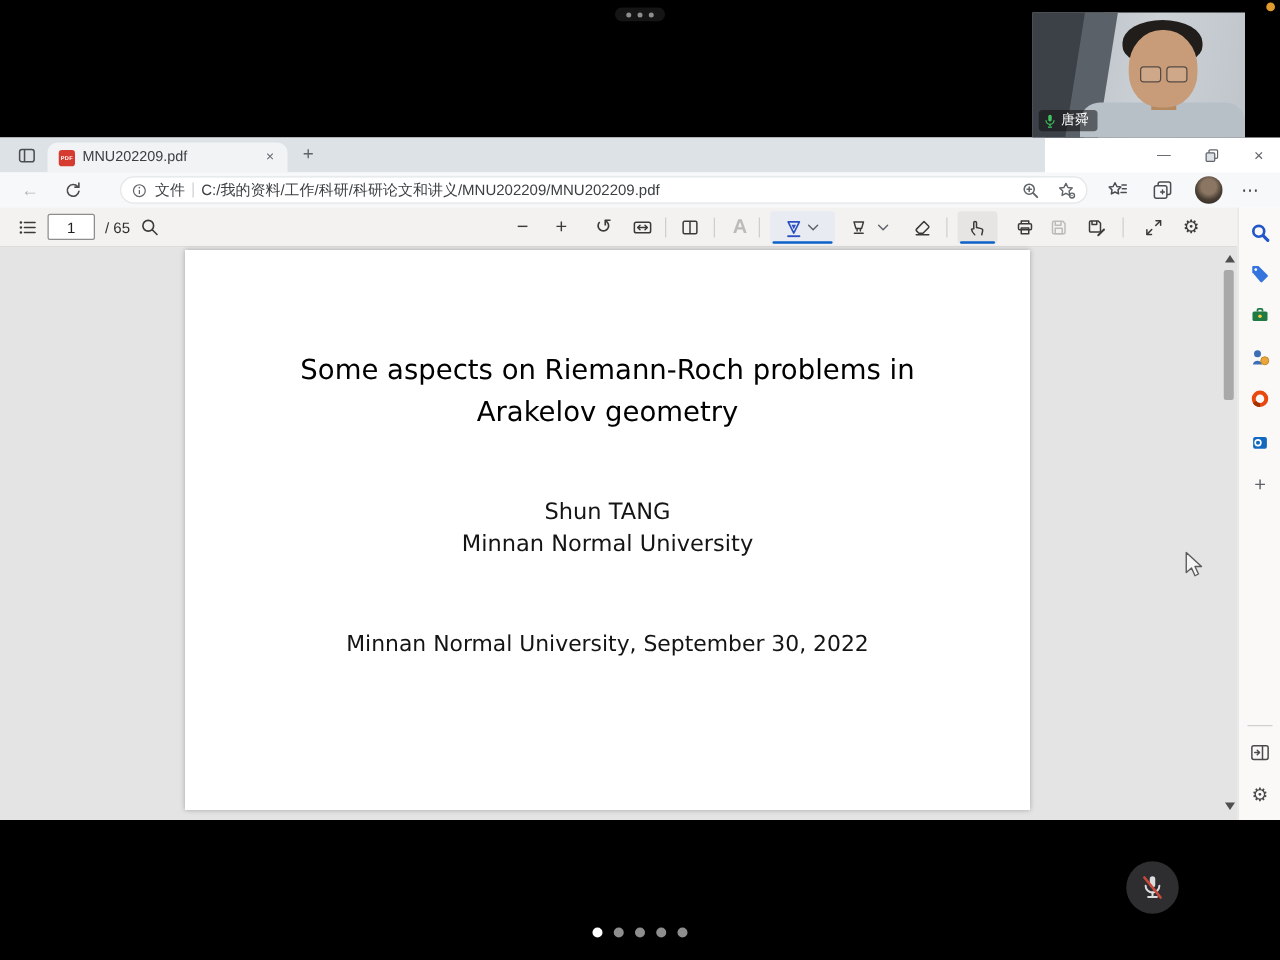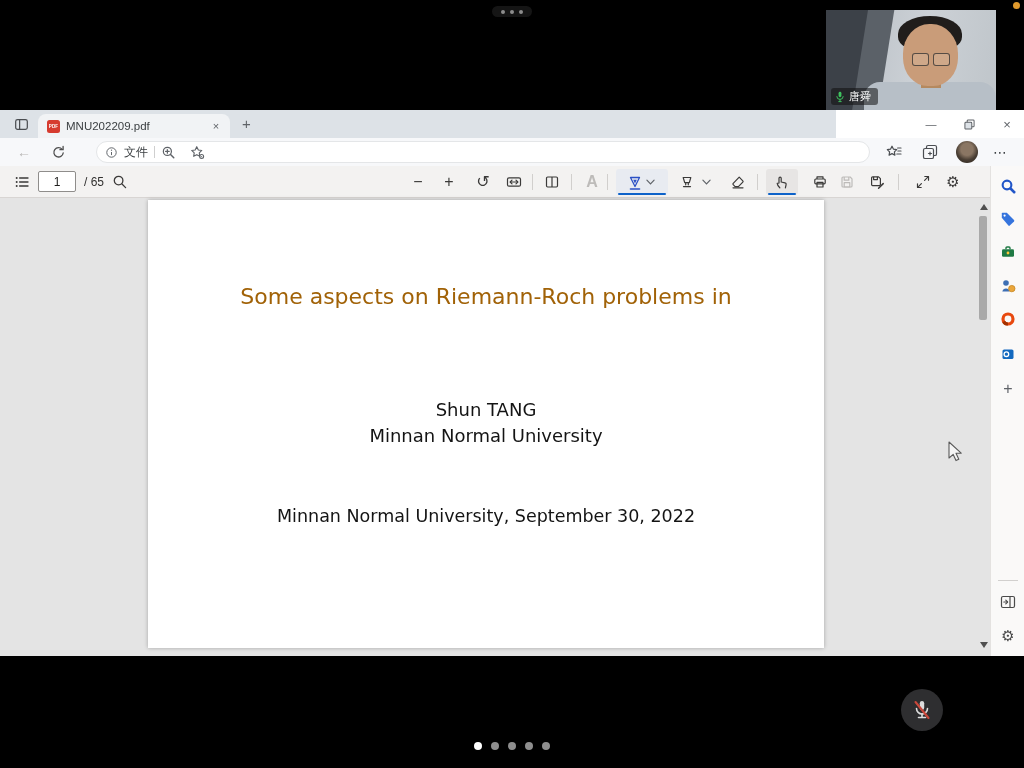--- a/index.html
+++ b/index.html
@@ -62,21 +62,21 @@
   .sel-group{top:3px;height:26px;background:#e8ebf1;border-radius:3px;display:flex;align-items:center;justify-content:center;}
   .sel-group:after{content:"";position:absolute;left:2px;right:2px;bottom:0;height:2px;background:#0d62c9;border-radius:1px;}
   .chev{width:14px;height:26px;display:flex;align-items:center;justify-content:center;}
   .chev svg{display:block;}
   .disabled{color:#bdbbb9 !important;}
 
   
   .content{left:0;top:88px;width:990px;height:458px;background:#e4e4e4;}
   .page{left:148px;top:2px;width:676px;height:448px;background:#fff;box-shadow:0 0 4px rgba(0,0,0,.28);}
   .slide-line{left:0;width:676px;text-align:center;font-family:"DejaVu Sans",sans-serif;}
-  .s-title{color:#a16207;font-size:22px;}
+  .s-title{color:#000000;font-size:22px;}
   .s-black{color:#141414;}
 
   .vscroll{left:976px;top:0;width:14px;height:458px;}
   .arr{left:4px;width:0;height:0;border-left:4px solid transparent;border-right:4px solid transparent;}
   .arr.up{top:6px;border-bottom:6px solid #4f4f4f;}
   .arr.down{top:auto;bottom:8px;border-top:6px solid #4f4f4f;}
   .thumb{left:3px;top:18px;width:8px;height:104px;background:#a9a9a9;border-radius:2px;}
 
   
   .sidebar{left:990px;top:56px;width:34px;height:490px;background:#faf9f8;border-left:1px solid #e4e2e0;}
@@ -150,20 +150,21 @@
           <svg width="13" height="13" viewBox="0 0 16 16">
               <g fill="none" stroke="#5f6368" stroke-width="1.2">
                 <circle cx="8" cy="8" r="5.8"></circle>
                 <line x1="8" y1="7.4" x2="8" y2="11.2"></line>
                 <circle cx="8" cy="5.1" r="0.8" fill="#5f6368" stroke="none"></circle>
               </g>
             </svg>
         </span>
         <span class="addr-label">文件</span>
         <span class="addr-sep"></span>
+        <span class="addr-url">C:/我的资料/工作/科研/科研论文和讲义/MNU202209/MNU202209.pdf</span>
         <span style="display:flex;">
           <svg width="15" height="15" viewBox="0 0 16 16">
               <g fill="none" stroke="#5f6368" stroke-width="1.3" stroke-linecap="round">
                 <circle cx="6.8" cy="6.8" r="4.3"></circle>
                 <line x1="10.2" y1="10.2" x2="13.6" y2="13.6" stroke-width="1.6"></line>
                 <line x1="4.9" y1="6.8" x2="8.7" y2="6.8"></line>
                 <line x1="6.8" y1="4.9" x2="6.8" y2="8.7"></line>
               </g>
             </svg>
         </span>
@@ -337,20 +338,21 @@
               <line x1="2.7" y1="13.3" x2="6.4" y2="9.6"></line>
             </g>
           </svg>
       </div>
       <div class="abs tool txt" style="left:941px;font-size:15px;">⚙</div>
     </div>
 
     <div class="abs content">
       <div class="abs page">
         <div class="abs slide-line s-title" style="top:84px;">Some aspects on Riemann-Roch problems in</div>
+        <div class="abs slide-line s-title" style="top:118px;">Arakelov geometry</div>
         <div class="abs slide-line s-black" style="top:199px;font-size:18px;">Shun TANG</div>
         <div class="abs slide-line s-black" style="top:225px;font-size:18px;">Minnan Normal University</div>
         <div class="abs slide-line s-black" style="top:306px;font-size:17.5px;">Minnan Normal University, September 30, 2022</div>
       </div>
       <div class="abs vscroll">
         <div class="abs arr up"></div>
         <div class="abs thumb"></div>
         <div class="abs arr down"></div>
       </div>
     </div>

